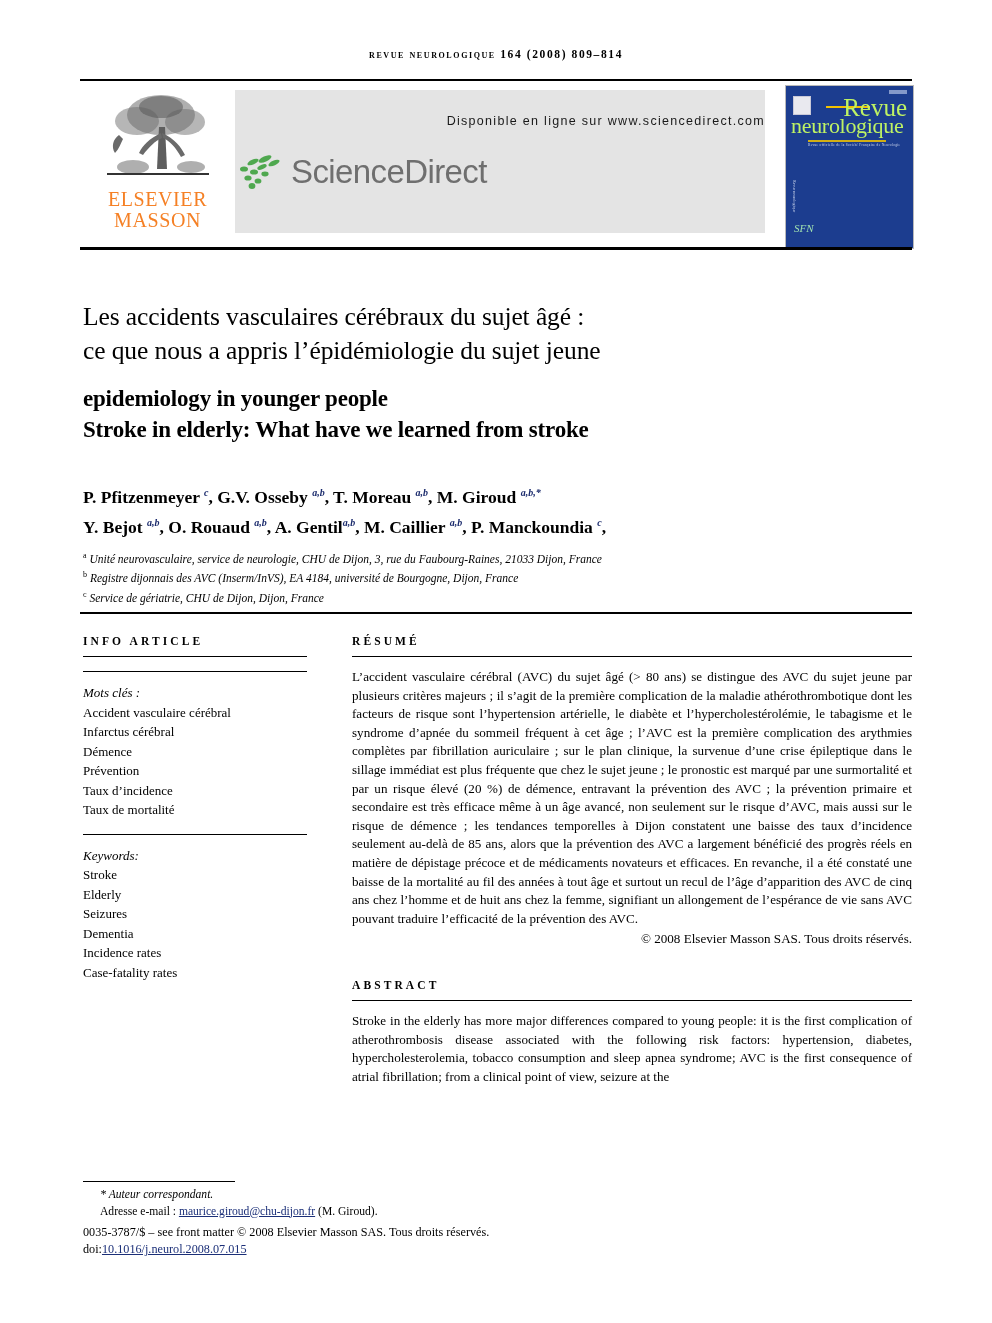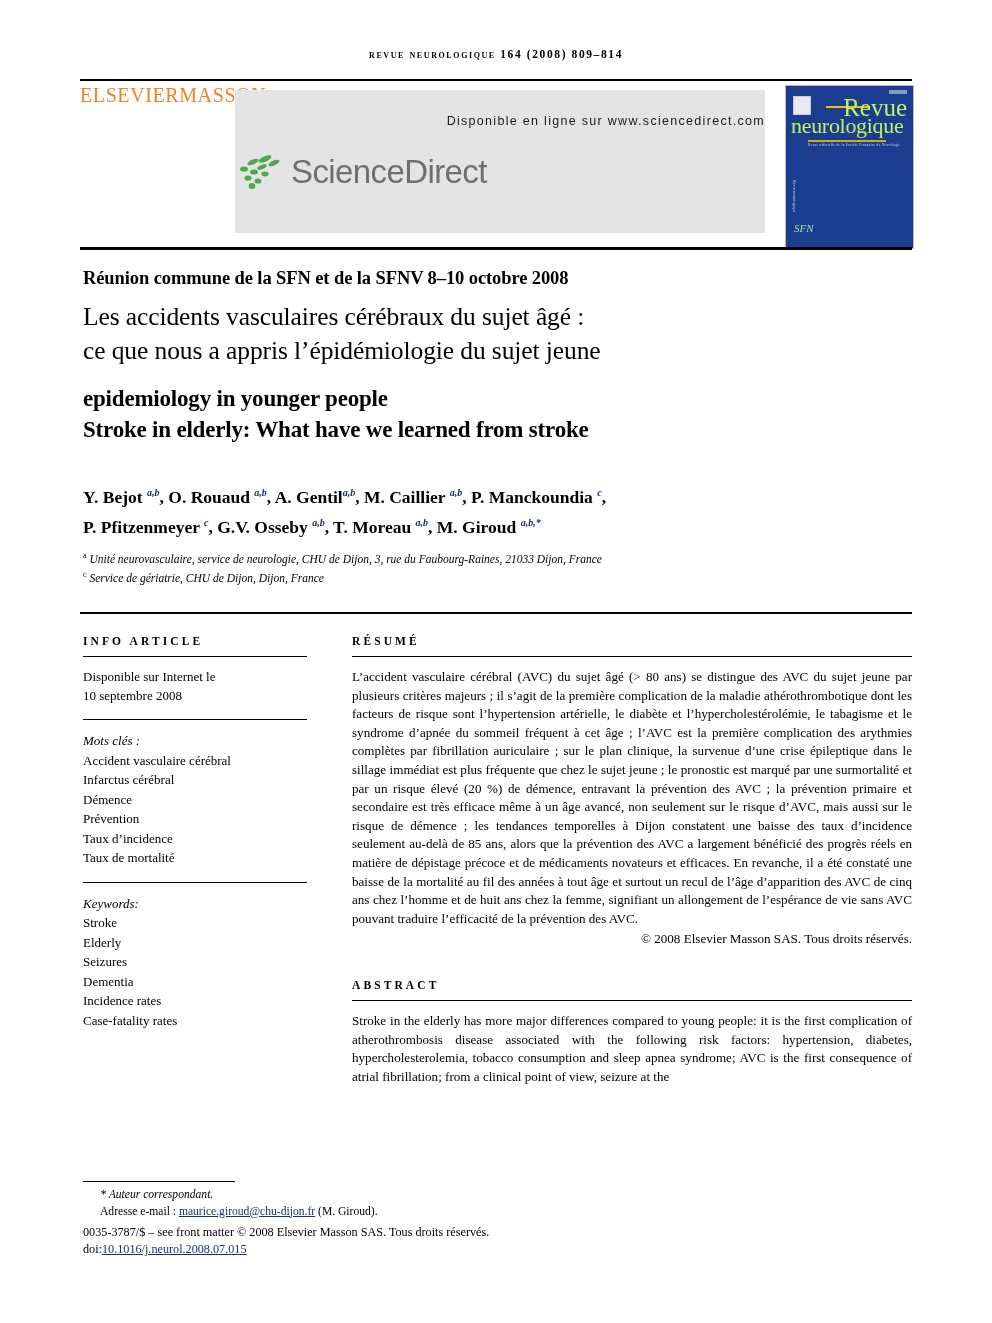--- a/index.html
+++ b/index.html
@@ -46,22 +46,22 @@
   .masthead {
     position: absolute;
     left: 80px; top: 85px;
     width: 832px; height: 160px;
   }
   .elsevier-box {
     position: absolute;
     left: 0; top: 0;
     width: 155px; height: 160px;
     display: flex;
-    flex-direction: row;
-    align-items: flex-start;
+    flex-direction: column;
+    align-items: center;
     justify-content: flex-start;
   }
   .tree-svg { display:block; margin-top: 4px; }
   .elsevier-word {
     font-family: "Liberation Serif", serif;
     color: #f58025;
     font-size: 20px;
     letter-spacing: 0.6px;
     line-height: 1.07;
     text-align: center;
@@ -357,52 +357,48 @@
       <div class="cover-sub"></div>
       <div class="cover-subtxt">Revue officielle de la Société Française de Neurologie</div>
       <div class="cover-spine">Revue neurologique</div>
       <div class="cover-sfn">SFN</div>
       <div class="cover-sfn-sub"></div>
     </div>
   </div>
 
   <div class="rule-thick"></div>
 
-  <div class="conf-line">Réunion commune de la SFN et de la SFNV 8–10 octobre 2008</div>
 
   <div class="title-fr">
     <div>Les accidents vasculaires cérébraux du sujet âgé :</div>
     <div>ce que nous a appris l’épidémiologie du sujet jeune</div>
   </div>
 
   <div class="title-en">
     <div>epidemiology in younger people</div>
     <div>Stroke in elderly: What have we learned from stroke</div>
   </div>
 
   <div class="authors">
+    <div>P. Pfitzenmeyer <sup>c</sup>, G.V. Osseby <sup>a,b</sup>, T. Moreau <sup>a,b</sup>, M. Giroud <sup>a,b,</sup><sup>*</sup></div>
     <div>Y. Bejot <sup>a,b</sup>, O. Rouaud <sup>a,b</sup>, A. Gentil<sup>a,b</sup>, M. Caillier <sup>a,b</sup>, P. Manckoundia <sup>c</sup>,</div>
-    <div>P. Pfitzenmeyer <sup>c</sup>, G.V. Osseby <sup>a,b</sup>, T. Moreau <sup>a,b</sup>, M. Giroud <sup>a,b,</sup><sup>*</sup></div>
   </div>
 
   <div class="affils">
     <div><sup>a</sup> Unité neurovasculaire, service de neurologie, CHU de Dijon, 3, rue du Faubourg-Raines, 21033 Dijon, France</div>
+    <div><sup>b</sup> Registre dijonnais des AVC (Inserm/InVS), EA 4184, université de Bourgogne, Dijon, France</div>
     <div><sup>c</sup> Service de gériatrie, CHU de Dijon, Dijon, France</div>
   </div>
 
   <div class="rule-mid"></div>
 
   <div class="col-left">
     <div class="sec-head">INFO ARTICLE</div>
     <div class="hr-thin"></div>
 
-    <div class="info-text">
-      <div>Disponible sur Internet le</div>
-      <div>10 septembre 2008</div>
-    </div>
 
     <div class="hr-thin sp"></div>
     <div class="kw-title">Mots clés :</div>
     <div>
       <div class="kw-item">Accident vasculaire cérébral</div>
       <div class="kw-item">Infarctus cérébral</div>
       <div class="kw-item">Démence</div>
       <div class="kw-item">Prévention</div>
       <div class="kw-item">Taux d’incidence</div>
       <div class="kw-item">Taux de mortalité</div>

